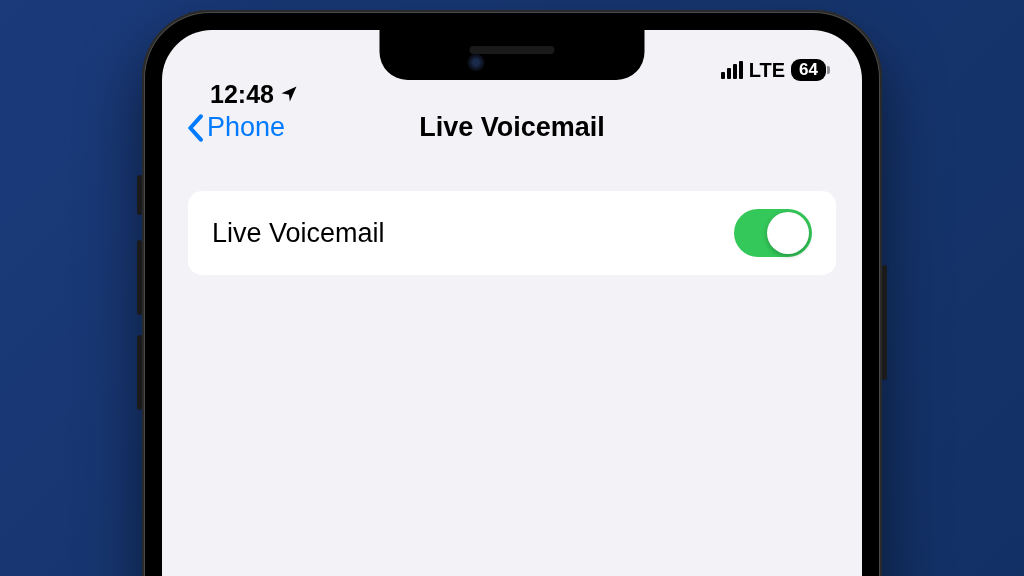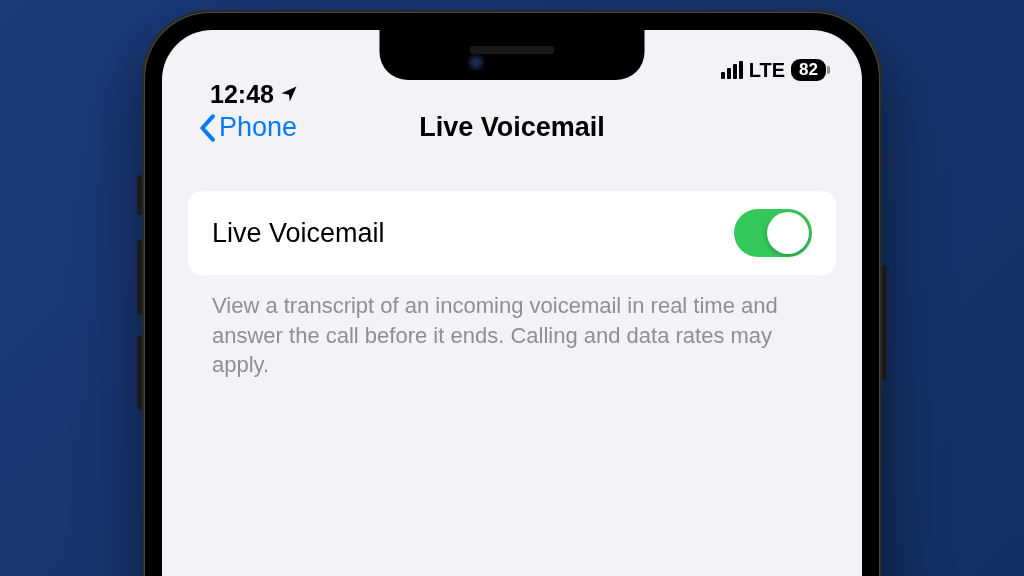--- a/index.html
+++ b/index.html
@@ -165,21 +165,21 @@
       top: 50%;
       transform: translateY(-50%);
       width: 3px;
       height: 8px;
       background: rgba(0,0,0,0.4);
       border-radius: 0 2px 2px 0;
     }
     .nav-bar {
       display: flex;
       align-items: flex-end;
-      padding: 22px 36px 18px;
+      padding: 22px 24px 18px;
       position: relative;
     }
     .back-link {
       display: flex;
       align-items: center;
       color: #007AFF;
       font-size: 27px;
       font-weight: 400;
       gap: 3px;
       cursor: pointer;
@@ -261,21 +261,21 @@
         </div>
         <div class="status-right">
           <div class="signal-bars">
             <span></span>
               <span></span>
               <span></span>
               <span></span>
           </div>
           <span class="network-label">LTE</span>
           <div class="battery-badge">
-            <span>82</span>
+            <span>64</span>
             <div class="battery-nub"></div>
           </div>
         </div>
       </div>
 
       <div class="nav-bar">
         <div class="back-link">
           <svg class="chevron-back" viewBox="0 0 14 24" fill="none" stroke="#007AFF" stroke-width="3.5" stroke-linecap="round" stroke-linejoin="round">
             <path d="M12 2 L3 12 L12 22"></path>
           </svg>
@@ -284,18 +284,17 @@
         <div class="nav-title">Live Voicemail</div>
       </div>
 
       <div class="content">
         <div class="setting-row">
           <span class="setting-label">Live Voicemail</span>
           <div class="toggle">
             <div class="toggle-knob"></div>
           </div>
         </div>
-        <div class="description-text">View a transcript of an incoming voicemail in real time and answer the call before it ends. Calling and data rates may apply.</div>
       </div>
 
     </div>
   </div>
 </div>
 
 </body></html>

